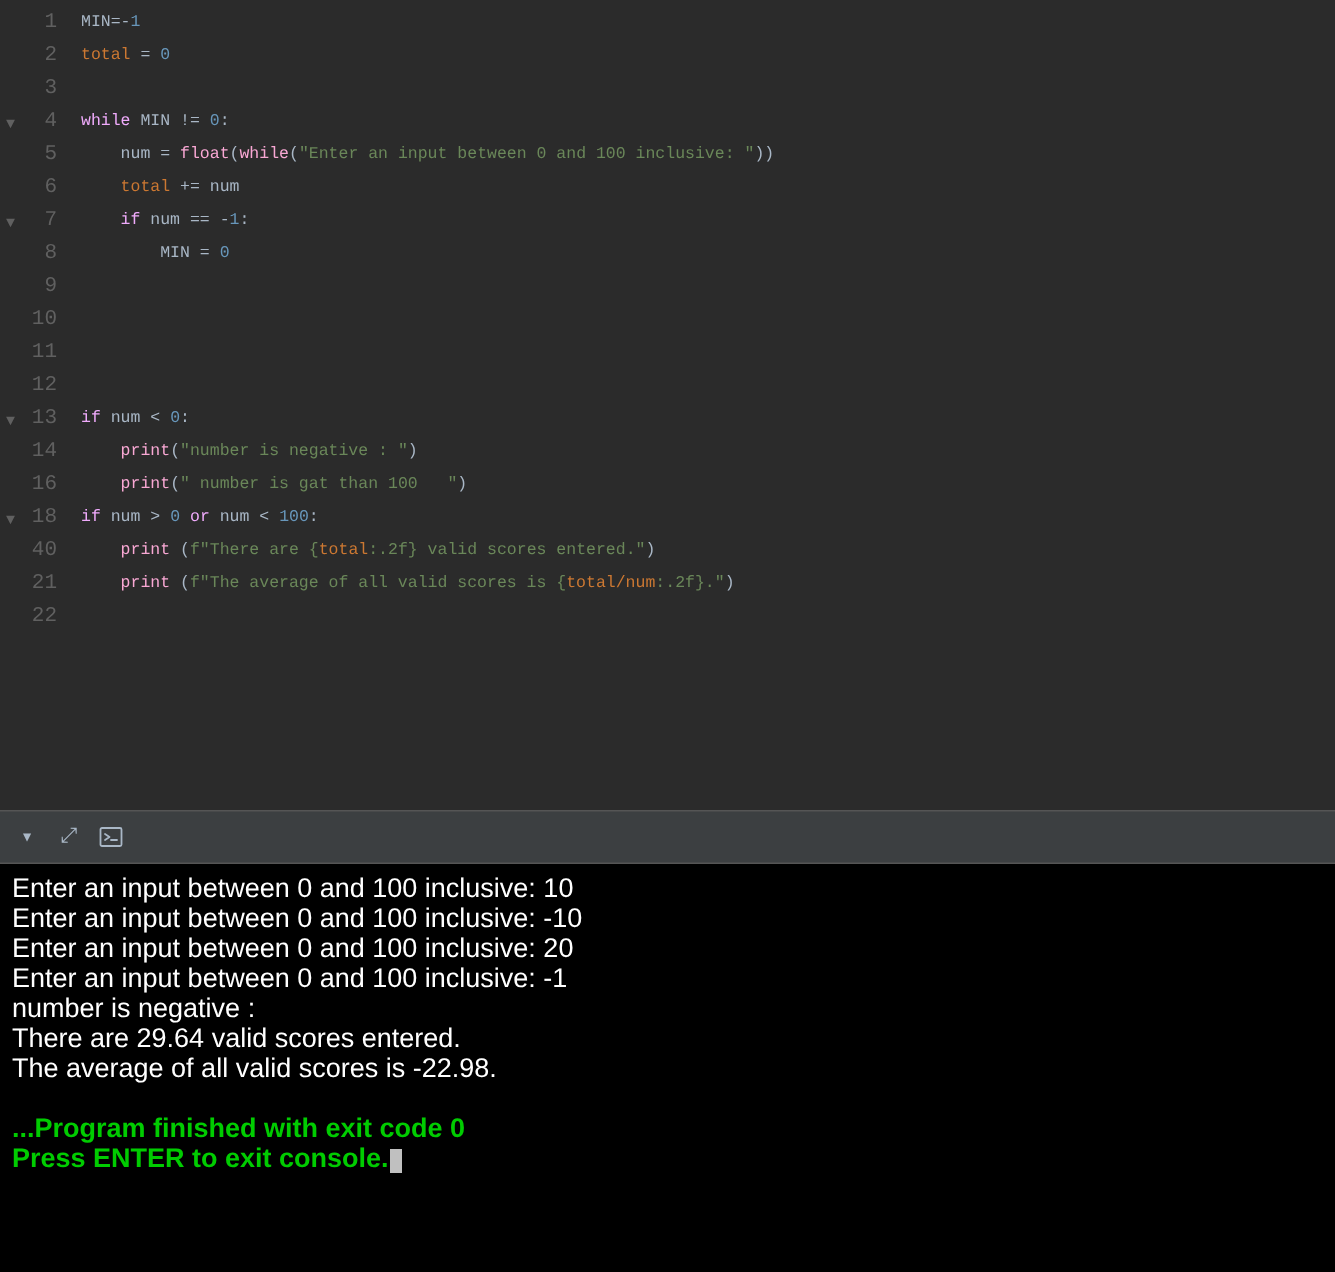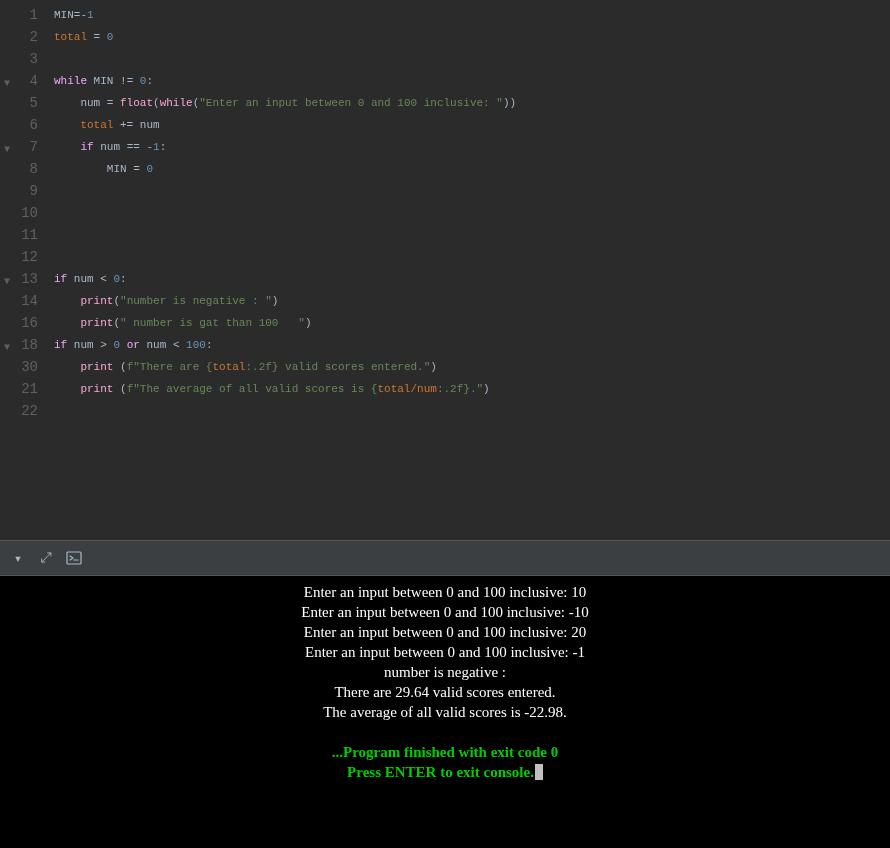--- a/index.html
+++ b/index.html
@@ -95,26 +95,25 @@
     
     #terminal {
       width: 890px;
       height: 272px;
       background: #000000;
       padding: 6px 8px;
       overflow: hidden;
     }
 
     .terminal-line {
-      font-family: Liberation Serif, serif;
-      font-size: 15px;
+      font-family: Liberation Sans, sans-serif;
+      font-size: 18px;
       line-height: 20px;
       color: #ffffff;
       white-space: pre;
-      text-align: center;
     }
 
     .terminal-line.green-text {
       color: #00cc00;
       font-weight: bold;
     }
 
     .cursor {
       display: inline-block;
       width: 8px;
@@ -207,21 +206,21 @@
     </div>
 
 
     <div class="code-line">
       <span class="line-number has-arrow">18</span>
       <span class="code-content"><span class="kw">if</span><span class="var"> num </span><span class="op">&gt;</span><span class="var"> </span><span class="num">0</span><span class="var"> </span><span class="kw">or</span><span class="var"> num </span><span class="op">&lt;</span><span class="var"> </span><span class="num">100</span><span class="op">:</span></span>
     </div>
 
 
     <div class="code-line">
-      <span class="line-number">30</span>
+      <span class="line-number">40</span>
       <span class="code-content">    <span class="fn">print </span><span class="op">(</span><span class="str">f"There are {</span><span class="total-var">total</span><span class="str">:.2f} valid scores entered."</span><span class="op">)</span></span>
     </div>
 
     <div class="code-line">
       <span class="line-number">21</span>
       <span class="code-content">    <span class="fn">print </span><span class="op">(</span><span class="str">f"The average of all valid scores is {</span><span class="total-var">total/num</span><span class="str">:.2f}."</span><span class="op">)</span></span>
     </div>
 
     <div class="code-line">
       <span class="line-number">22</span>

